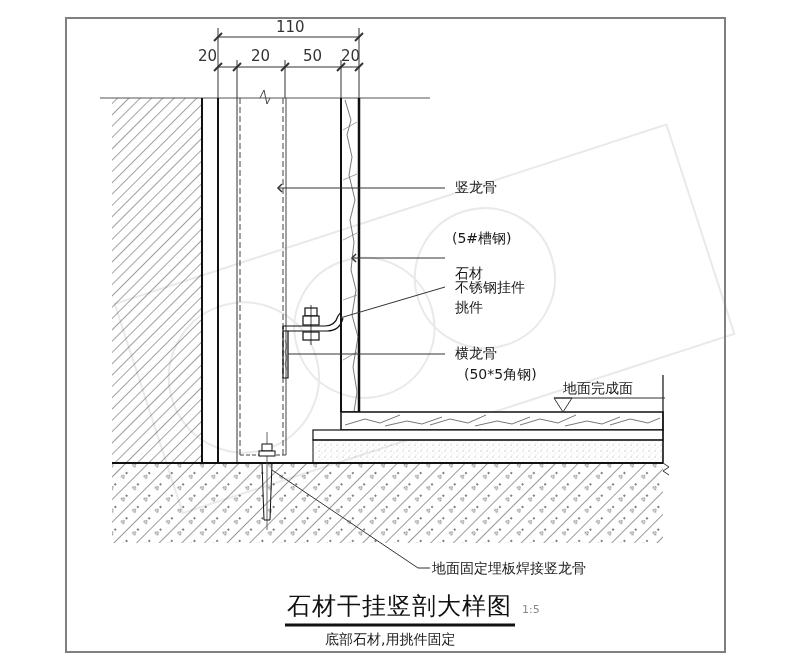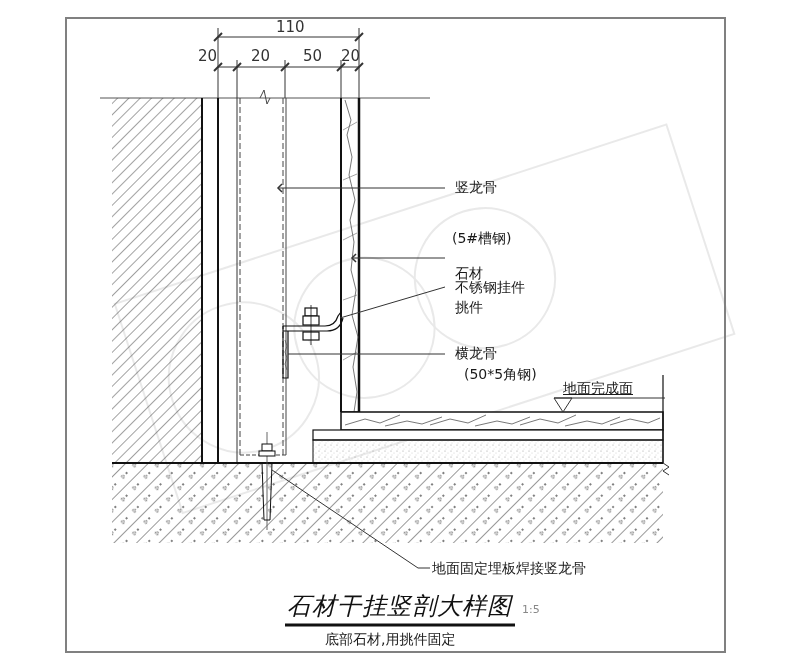--- a/index.html
+++ b/index.html
@@ -134,18 +134,18 @@
 <span class="lbl dim" style="left:303px;top:49px;">50</span>
 <span class="lbl dim" style="left:341px;top:49px;">20</span>
 
 <span class="lbl note" style="left:455px;top:180px;">竖龙骨</span>
 <span class="lbl note" style="left:452px;top:201px;margin-top:30px;">(5#槽钢)</span>
 <span class="lbl note" style="left:455px;top:266px;">石材</span>
 <span class="lbl note" style="left:455px;top:280px;">不锈钢挂件</span>
 <span class="lbl note" style="left:455px;top:300px;">挑件</span>
 <span class="lbl note" style="left:455px;top:346px;">横龙骨</span>
 <span class="lbl note" style="left:452px;top:367px;margin-left:12px;">(50*5角钢)</span>
-<span class="lbl note" style="left:563px;top:381px;text-decoration:underline;">地面完成面</span>
+<span class="lbl note" style="left:563px;top:381px;">地面完成面</span>
 <span class="lbl note" style="left:432px;top:561px;">地面固定埋板焊接竖龙骨</span>
 
-<span class="lbl title" style="left:287px;top:594px;font-style:italic;">石材干挂竖剖大样图</span>
+<span class="lbl title" style="left:287px;top:594px;">石材干挂竖剖大样图</span>
 <span class="lbl scale" style="left:522px;top:604px;">1:5</span>
 <span class="lbl sub" style="left:325px;top:632px;">底部石材,用挑件固定</span>
 
 </body></html>

